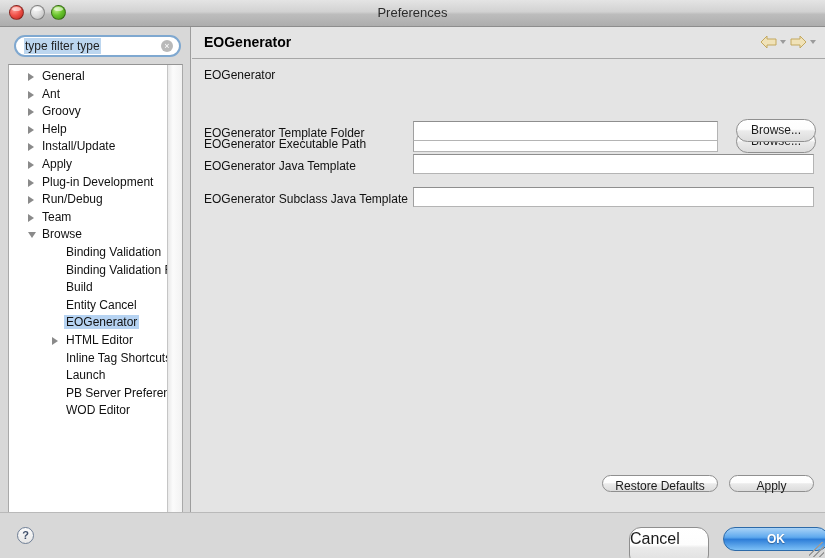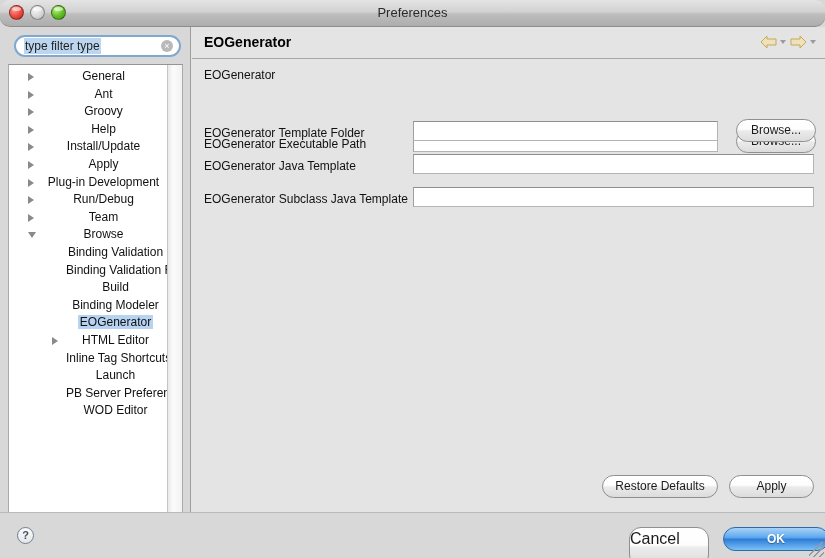--- a/index.html
+++ b/index.html
@@ -15,21 +15,20 @@
     background: #d8d8d8;
     overflow: hidden;
   }
 
   
   .titlebar {
     position: absolute; left: 0; top: 0; width: 825px; height: 27px;
     background: linear-gradient(to bottom, #e4e4e4 0%, #d2d2d2 45%, #bdbdbd 55%, #adadad 100%);
     border-bottom: 1px solid #8d8d8d;
     box-sizing: border-box;
-    border-radius: 10px;
   }
   .titlebar-text {
     position: absolute; left: 0; top: 0; width: 825px;
     text-align: center; line-height: 26px;
     font-size: 13px; color: #2b2b2b;
   }
   .lights { position: absolute; left: 9px; top: 5px; display: flex; gap: 6px; }
   .light {
     width: 15px; height: 15px; border-radius: 50%;
     box-sizing: border-box;
@@ -91,21 +90,21 @@
     box-sizing: border-box;
     overflow: hidden;
   }
   .tree-scroll-v {
     position: absolute; right: 0; top: 0; width: 15px; height: 100%;
     background: linear-gradient(to right, #e9e9e9 0%, #fbfbfb 35%, #f2f2f2 100%);
     border-left: 1px solid #c5c5c5;
     box-sizing: border-box;
   }
   .tree-list {
-    position: absolute; left: 0; top: 3px; width: 158px; text-align: center;
+    position: absolute; left: 0; top: 3px; width: 158px;
   }
   .tree-row {
     position: relative; height: 17.6px; line-height: 17.6px;
     font-size: 12px; color: #111111;
     white-space: nowrap;
   }
   .tree-row.sel .tree-label {
     background: #b6d3f2;
   }
   .tree-label { padding: 0 2px; }
@@ -232,21 +231,21 @@
     background: linear-gradient(to bottom, #ffffff 0%, #fdfdfd 44%, #ebebeb 52%, #dcdcdc 100%);
     border: 1px solid #8f8f8f;
     box-sizing: border-box;
     font-size: 12px; color: #1b1b1b;
     text-align: center; line-height: 21px;
   }
 
   
   .aqua-btn {
     position: absolute;
-    height: 23px; border-radius: 12px;
+    height: 17px; border-radius: 12px;
     background: linear-gradient(to bottom, #ffffff 0%, #fdfdfd 44%, #ebebeb 52%, #dcdcdc 100%);
     border: 1px solid #8f8f8f;
     box-sizing: border-box;
     font-size: 12px; color: #1b1b1b;
     text-align: center; line-height: 21px;
   }
   .restore-btn { left: 411px; top: 448px; width: 116px; }
   .apply-btn   { left: 538px; top: 448px; width: 85px; }
 
   
@@ -341,21 +340,21 @@
           <div class="tree-row lvl0"><span class="tw closed"></span><span class="tree-label">Help</span></div>
           <div class="tree-row lvl0"><span class="tw closed"></span><span class="tree-label">Install/Update</span></div>
           <div class="tree-row lvl0"><span class="tw closed"></span><span class="tree-label">Apply</span></div>
           <div class="tree-row lvl0"><span class="tw closed"></span><span class="tree-label">Plug-in Development</span></div>
           <div class="tree-row lvl0"><span class="tw closed"></span><span class="tree-label">Run/Debug</span></div>
           <div class="tree-row lvl0"><span class="tw closed"></span><span class="tree-label">Team</span></div>
           <div class="tree-row lvl0"><span class="tw open"></span><span class="tree-label">Browse</span></div>
           <div class="tree-row lvl1"><span class="tree-label">Binding Validation</span></div>
           <div class="tree-row lvl1"><span class="tree-label">Binding Validation Ru</span></div>
           <div class="tree-row lvl1"><span class="tree-label">Build</span></div>
-          <div class="tree-row lvl1"><span class="tree-label">Binding Modeler</span></div>
+          <div class="tree-row lvl1"><span class="tree-label">Entity Cancel</span></div>
           <div class="tree-row lvl1 sel"><span class="tree-label">EOGenerator</span></div>
           <div class="tree-row lvl1"><span class="tw closed"></span><span class="tree-label">HTML Editor</span></div>
           <div class="tree-row lvl1"><span class="tree-label">Inline Tag Shortcuts</span></div>
           <div class="tree-row lvl1"><span class="tree-label">Launch</span></div>
           <div class="tree-row lvl1"><span class="tree-label">PB Server Preferences</span></div>
           <div class="tree-row lvl1"><span class="tree-label">WOD Editor</span></div>
         </div>
       <div class="tree-scroll-v"></div>
     </div>
 

